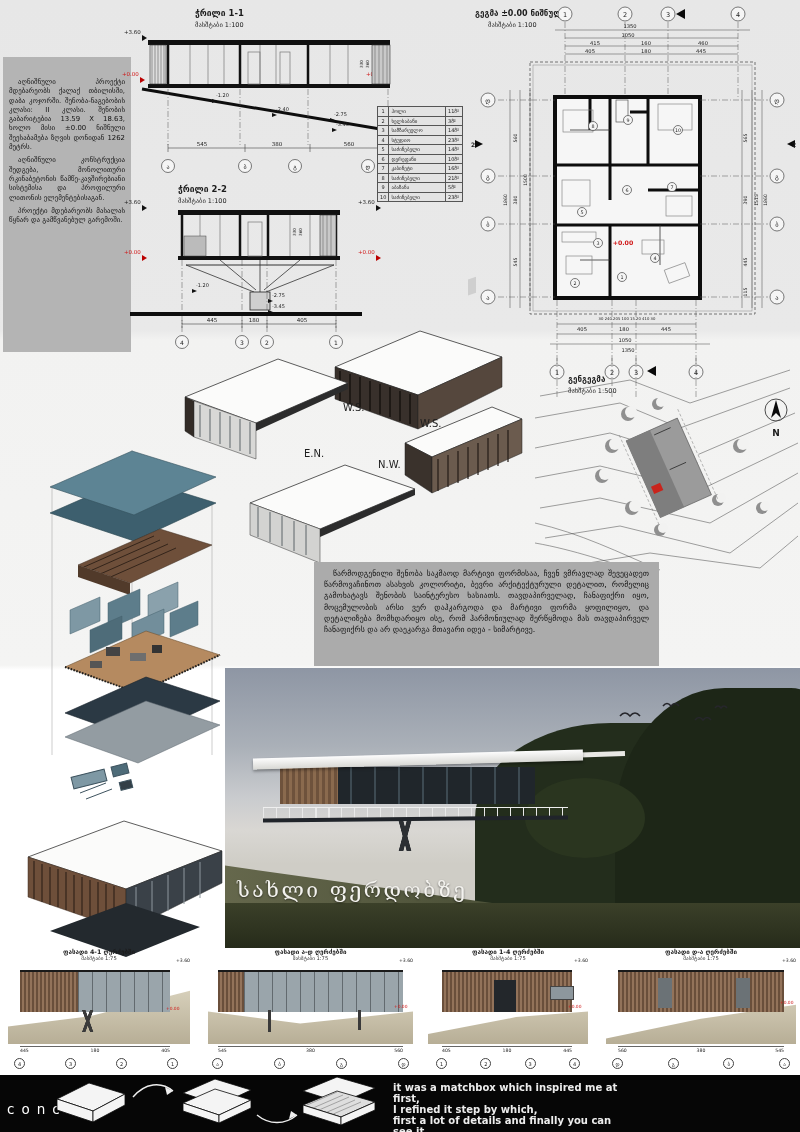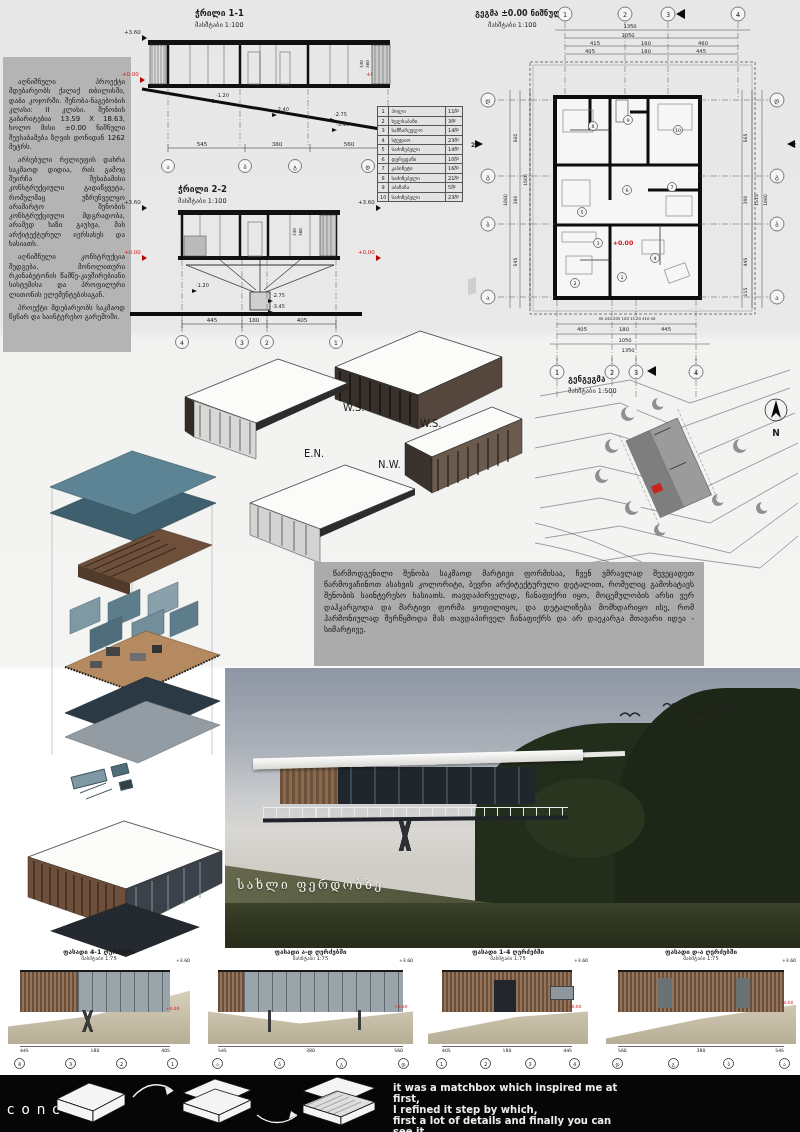--- a/index.html
+++ b/index.html
@@ -4,21 +4,21 @@
 <style>
   html,body{margin:0;padding:0;background:#888;}
   #board{position:relative;width:800px;height:1132px;margin:0 auto;overflow:hidden;
          background:linear-gradient(#e7e7e7 0,#e9e9e9 330px,#f2f2f1 340px,#f4f4f3 665px,#fff 670px);
          font-family:"DejaVu Sans",sans-serif;color:#1c1c1c;}
   .abs{position:absolute;}
   .panel{background:#b4b4b4;color:#111;}
   .panel p{margin:0 0 4px 0;text-indent:9px;}
   #left-text{left:3px;top:57px;width:128px;height:295px;padding:21px 6px;box-sizing:border-box;
              font-size:6.9px;line-height:9.3px;text-align:justify;}
-  #center-text{left:314px;top:562px;width:390px;height:104px;padding:6px 10px;box-sizing:border-box;
+  #center-text{left:314px;top:562px;width:345px;height:104px;padding:6px 10px;box-sizing:border-box;
              font-size:7.8px;line-height:11.2px;background:#ababab;text-align:justify;}
   svg{overflow:visible;}
   svg text{font-family:"DejaVu Sans",sans-serif;fill:#1c1c1c;}
   .red{fill:#d01818;}
   .ttl{font-weight:bold;}
   
   #room-table{left:377px;top:106px;width:86px;border-collapse:collapse;font-size:5px;background:#e3e3e3;}
   #room-table td{border:0.5px solid #555;padding:1px 2px;height:9.5px;box-sizing:border-box;color:#222;}
   #room-table td.num{width:9px;text-align:center;}
   #room-table td.area{width:17px;}
@@ -36,21 +36,21 @@
      repeating-linear-gradient(90deg,#20262b 0 22px,#3d4a52 22px 24px),linear-gradient(#2a3138,#171b1f);}
   #ph-wood{position:absolute;left:55px;top:99px;width:58px;height:37px;background:
      repeating-linear-gradient(90deg,#6e523c 0 3px,#8a6a4e 3px 6px);}
   #ph-rail{position:absolute;left:38px;top:139px;width:305px;height:10px;
      background:repeating-linear-gradient(90deg,#e9e9e9 0 1.5px,transparent 1.5px 13px);border-top:1.8px solid #efefef;}
   #ph-deck{position:absolute;left:38px;top:149px;width:305px;height:4px;background:#20242a;transform:rotate(-0.6deg);}
   #ph-support{position:absolute;left:150px;top:153px;width:60px;height:30px;background:
      linear-gradient(75deg,transparent 46%,#2c2f33 47% 53%,transparent 54%),
      linear-gradient(105deg,transparent 46%,#2c2f33 47% 53%,transparent 54%);}
   #photo-caption{position:absolute;left:12px;top:210px;color:#f3f2ee;font-family:"DejaVu Serif","DejaVu Sans",serif;
-     font-size:12px;letter-spacing:2.5px;text-shadow:0 1px 2px rgba(0,0,0,.5);}
+     font-size:21px;letter-spacing:2.5px;text-shadow:0 1px 2px rgba(0,0,0,.5);}
   
   .elev{position:absolute;top:948px;height:126px;font-size:5.5px;}
   .elev .hd{text-align:center;line-height:7px;}
   .elev .hd .t{font-size:6.3px;}
   .elev .hd .s{font-size:5.2px;color:#333;}
   .elev .lvl{position:absolute;font-size:4.6px;color:#222;}
   .elev .zero{position:absolute;font-size:4.4px;color:#d01818;}
   .bld{position:absolute;border-top:2.5px solid #1a1a1a;background:#b9bec1;}
   .woodfill{background:repeating-linear-gradient(90deg,#6a4f3b 0 2px,#93735a 2px 4px);}
   .glassfill{background:repeating-linear-gradient(90deg,#626a6f 0 1px,#9aa5ab 1px 14px),linear-gradient(#a7afb4,#8d979d);}
@@ -68,23 +68,22 @@
   .thin{stroke:#444;stroke-width:0.5;fill:none;}
   .gridc{fill:#f5f5f5;stroke:#444;stroke-width:0.7;}
 </style>
 </head>
 <body>
 
 <div id="board">
 
   <div id="left-text" class="abs panel">
     <p>აღნიშნული პროექტი მდებარეობს ქალაქ თბილისში, დაბა კოჯორში. შენობა-ნაგებობის კლასი: II კლასი. შენობის გაბარიტებია 13.59 X 18.63, ხოლო მისი ±0.00 ნიშნული შეესაბამება ზღვის დონიდან 1262 მეტრს.</p>
-    <p>არსებული რელიეფის დახრა საკმაოდ დიდია, რის გამოც შეირჩა შესაბამისი კონსტრუქციული გადაწყვეტა, რომელმაც უზრუნველყო არამარტო შენობის კონსტრუქციული მდგრადობა, არამედ ხაზი გაუსვა, მას არქიტექტურულ იერსახეს და ხასიათს.</p>
     <p>აღნიშნული კონსტრუქცია შედგება, მონოლითური რკინაბეტონის წამწე-კავშირებიანი სისტემისა და პროფილური ლითონის ელემენტებისაგან.</p>
-    <p>პროექტი მდებარეობს საკმაოდ წყნარ და საინტერესო გარემოში.</p>
+    <p>პროექტი მდებარეობს მასალას წყნარ და გამწვანებულ გარემოში.</p>
   </div>
 
   <svg class="abs" style="left:120px;top:0;" width="280" height="174" viewBox="0 0 280 174">
     <text x="75" y="16" font-size="8.5" class="ttl">ჭრილი 1-1</text>
     <text x="75" y="27" font-size="6.5">მასშტაბი 1:100</text>
     <g>
       <text x="4" y="34" font-size="5.5">+3.60</text>
       <path d="M22,35 l5,3 -5,3 z" fill="#111"></path>
       <text x="2" y="76" font-size="5.5" class="red">+0.00</text>
       <path d="M20,77 l5,3 -5,3 z" fill="#b00"></path>

